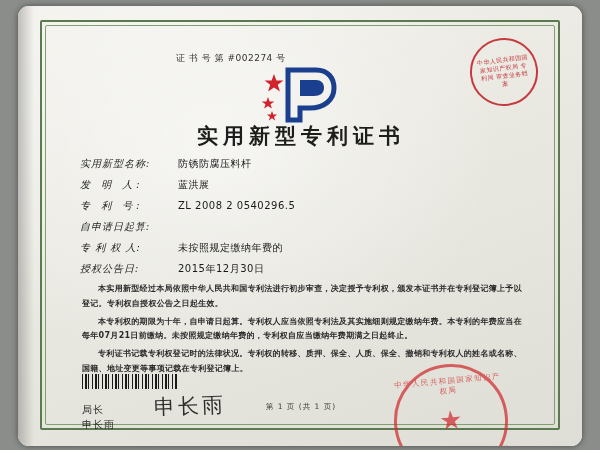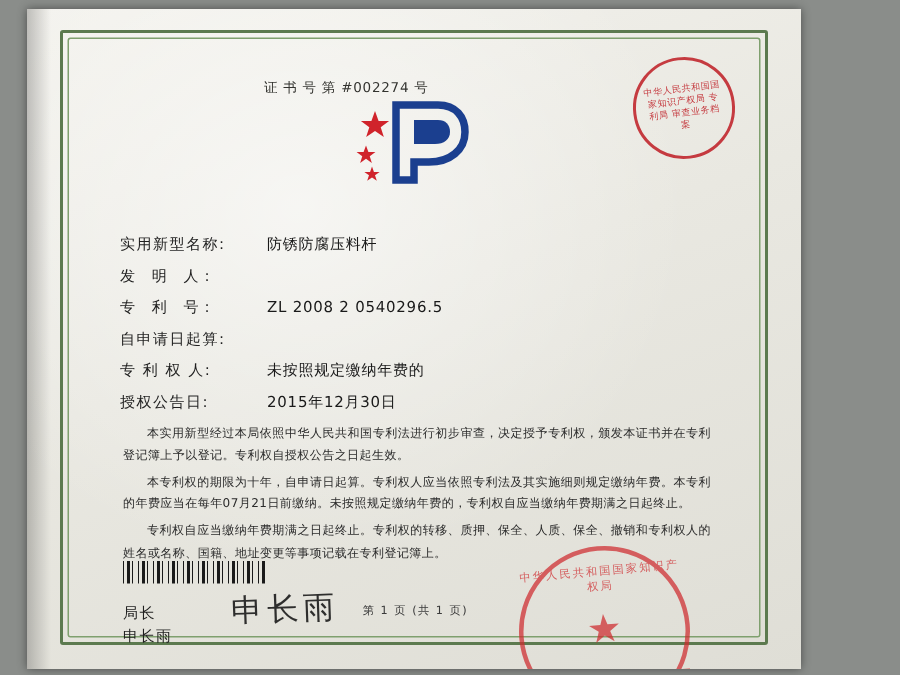--- a/index.html
+++ b/index.html
@@ -3,24 +3,25 @@
 <meta charset="utf-8">
 <style>
   html,body{margin:0;padding:0;}
   body{
     width:600px;height:450px;overflow:hidden;
     background:#8a8d8a;
     font-family:"DejaVu Sans","Liberation Sans",sans-serif;
   }
   .page{
     position:absolute;
-    left:18px;top:6px;width:516px;height:440px;
+    left:18px;top:6px;width:564px;height:440px;
     background:#ffffff;
     box-shadow:0 0 6px rgba(0,0,0,.45);
     overflow:hidden;
+    border-radius:11px;
   }
   
   .paper-tint{
     position:absolute;inset:0;
     background:
       radial-gradient(ellipse at 35% 30%, rgba(255,255,255,.55) 0%, rgba(255,255,255,0) 55%),
       linear-gradient(160deg,#f3f2ed 0%,#e9e8e1 45%,#dfdeD6 100%);
     pointer-events:none;
   }
   .border-outer{
@@ -72,34 +73,34 @@
     font-family:"DejaVu Sans","Liberation Sans",sans-serif;
   }
   .fields{
     position:absolute;left:22px;top:125px;right:20px;
     font-size:10px;line-height:1;color:#262626;
   }
   .field{
     display:flex;align-items:baseline;margin-bottom:11px;
   }
   .field .lbl{
-    width:98px;flex:0 0 auto;letter-spacing:1px;color:#1f1f1f;
+    width:98px;flex:0 0 auto;letter-spacing:1px;color:#1f1f1f;font-style:italic;
   }
   .field .lbl.wide{letter-spacing:4px;}
   .field .val{
     flex:1 1 auto;color:#1a1a1a;letter-spacing:.5px;
   }
   .body-text{
     position:absolute;left:24px;right:22px;top:248px;
     font-size:8px;line-height:1.85;
     text-align:justify;
     color:#2b2b2b;
     letter-spacing:.3px;
   }
-  .body-text p{margin:0 0 3px 0;text-indent:16px;}
+  .body-text p{margin:0 0 3px 0;text-indent:16px;font-weight:bold;}
   .barcode{
     position:absolute;left:24px;top:340px;
     width:96px;height:15px;
     background:repeating-linear-gradient(90deg,
       #1a1a1a 0 1px, transparent 1px 3px,
       #1a1a1a 3px 5px, transparent 5px 6px,
       #1a1a1a 6px 7px, transparent 7px 10px);
   }
   .signature-block{
     position:absolute;left:24px;top:368px;
@@ -167,28 +168,30 @@
     <div class="emblem">
       <svg viewBox="0 0 86 62" width="86" height="62" aria-hidden="true">
         <path d="M30 6 L58 6 C70 6 76 14 76 24 C76 36 66 44 52 44 L42 44 L42 56 L30 56 Z" fill="none" stroke="#1b3f8f" stroke-width="5"></path>
         <path d="M42 16 L58 16 C63 16 66 19 66 24 C66 29 62 32 56 32 L42 32 Z" fill="#1b3f8f"></path>
         <polygon points="16,10 18.4,16.6 25.4,16.6 19.8,20.8 21.9,27.4 16,23.4 10.1,27.4 12.2,20.8 6.6,16.6 13.6,16.6" fill="#d0232b"></polygon>
         <polygon points="10,33 11.6,37.4 16.3,37.4 12.5,40.2 13.9,44.6 10,41.9 6.1,44.6 7.5,40.2 3.7,37.4 8.4,37.4" fill="#d0232b"></polygon>
         <polygon points="14,47 15.3,50.6 19.1,50.6 16,52.9 17.2,56.5 14,54.3 10.8,56.5 12,52.9 8.9,50.6 12.7,50.6" fill="#d0232b"></polygon>
       </svg>
     </div>
 
+    <div class="title">实用新型专利证书</div>
 
     <div class="fields">
       <div class="field">
         <span class="lbl">实用新型名称:</span>
         <span class="val">防锈防腐压料杆</span>
       </div>
       <div class="field">
         <span class="lbl wide">发 明 人:</span>
+        <span class="val">蓝洪展</span>
       </div>
       <div class="field">
         <span class="lbl wide">专 利 号:</span>
         <span class="val">ZL 2008 2 0540296.5</span>
       </div>
       <div class="field">
         <span class="lbl">自申请日起算:</span>
       </div>
       <div class="field">
         <span class="lbl">专 利 权 人:</span>
@@ -196,21 +199,21 @@
       </div>
       <div class="field">
         <span class="lbl">授权公告日:</span>
         <span class="val">2015年12月30日</span>
       </div>
     </div>
 
     <div class="body-text">
       <p>本实用新型经过本局依照中华人民共和国专利法进行初步审查，决定授予专利权，颁发本证书并在专利登记簿上予以登记。专利权自授权公告之日起生效。</p>
       <p>本专利权的期限为十年，自申请日起算。专利权人应当依照专利法及其实施细则规定缴纳年费。本专利的年费应当在每年07月21日前缴纳。未按照规定缴纳年费的，专利权自应当缴纳年费期满之日起终止。</p>
-      <p>专利权自应当缴纳年费期满之日起终止。专利权的转移、质押、保全、人质、保全、撤销和专利权人的姓名或名称、国籍、地址变更等事项记载在专利登记簿上。</p>
+      <p>专利证书记载专利权登记时的法律状况。专利权的转移、质押、保全、人质、保全、撤销和专利权人的姓名或名称、国籍、地址变更等事项记载在专利登记簿上。</p>
     </div>
 
     <div class="barcode"></div>
 
     <div class="signature-block">
       <div>局长</div>
       <div>申长雨</div>
     </div>
 
     <div class="sign-script">申长雨</div>

